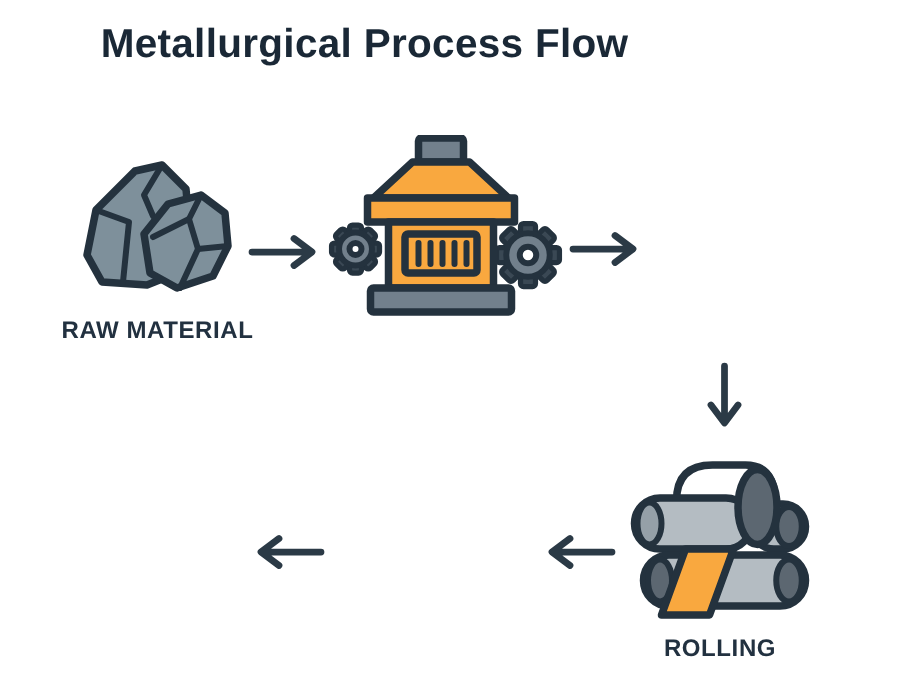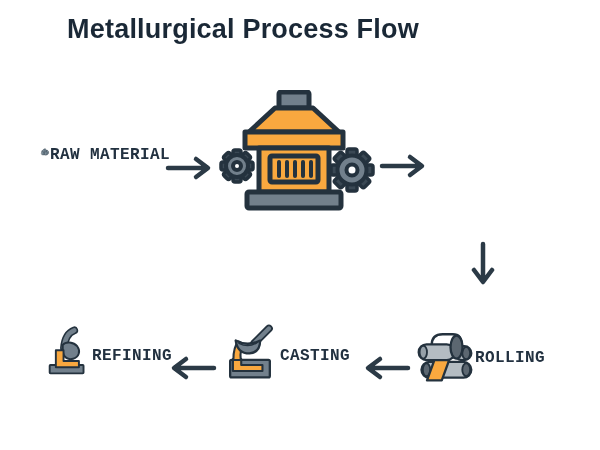--- a/index.html
+++ b/index.html
@@ -5,21 +5,21 @@
   html,body{margin:0;padding:0;background:#fff;}
   .canvas{
     position:relative;width:600px;height:450px;background:var(--background,#fff);
     overflow:hidden;font-family:"Liberation Sans",sans-serif;
   }
   .title{
     position:absolute;top:14px;left:0;width:486px;margin:0;
     text-align:center;font-size:27px;font-weight:700;color:var(--title-text,#1a2836);
     letter-spacing:0.2px;
   }
-  .step{position:absolute;display:flex;flex-direction:row;align-items:center;font-family:Liberation Mono, monospace;}
+  .step{position:absolute;display:flex;flex-direction:column;align-items:center;}
   .step-label{
     margin-top:6px;font-size:16px;font-weight:700;color:var(--label-text,#223140);
     letter-spacing:0.4px;white-space:nowrap;
   }
   .arrow{position:absolute;}
   svg{display:block;}
 </style>
 </head>
 <body>
 
@@ -97,47 +97,21 @@
         <ellipse cx="90" cy="46" rx="13" ry="25" fill="var(--roller-end-gray)" stroke-width="5"></ellipse>
         <rect x="14" y="78" width="108" height="34" rx="17" fill="var(--roller-gray)" stroke-width="5"></rect>
         <ellipse cx="25" cy="95" rx="8" ry="14" fill="var(--roller-end-gray)" stroke-width="4"></ellipse>
         <ellipse cx="111" cy="95" rx="8.5" ry="14" fill="var(--roller-end-gray)" stroke-width="4"></ellipse>
         <path d="M42,74 L74,74 L58,118 L26,118 Z" fill="var(--orange)" stroke-width="5"></path>
       </g>
     </svg>
     <div class="step-label">ROLLING</div>
   </div>
 
-  <div class="step" style="left:220px;top:288px;width:130px;">
-    <svg width="130" height="130" viewBox="0 0 130 130">
-      <g stroke="var(--outline)" stroke-linejoin="round" stroke-linecap="round">
-        <rect x="22" y="80" width="86" height="38" rx="3" fill="var(--machine-gray)" stroke-width="5"></rect>
-        <path d="M28,78 L46,78 L46,91 L92,91 L92,104 L28,104 Z" fill="var(--orange)" stroke-width="4.5"></path>
-        <path d="M40,40 C32,48 29,58 29,80 L45,80 C43,64 45,54 52,46 Z" fill="var(--orange)" stroke-width="4.5"></path>
-        <path d="M106,12 L74,44" stroke-width="17"></path>
-        <path d="M106,12 L74,44" stroke="var(--machine-gray)" stroke-width="9"></path>
-        <path d="M34,38 Q38,66 64,66 Q87,64 87,38 Q60,52 34,38 Z" fill="var(--machine-gray)" stroke-width="5"></path>
-        <path d="M41,44 Q62,55 81,42" fill="none" stroke-width="3"></path>
-      </g>
-    </svg>
-    <div class="step-label">CASTING</div>
-  </div>
 
-  <div class="step" style="left:42px;top:288px;width:130px;">
-    <svg width="130" height="130" viewBox="0 0 130 130">
-      <g stroke="var(--outline)" stroke-linejoin="round" stroke-linecap="round">
-        <rect x="20" y="96" width="88" height="22" rx="2" fill="var(--machine-gray)" stroke-width="5"></rect>
-        <path d="M84,6 C68,12 59,28 57,52" stroke-width="20" fill="none"></path>
-        <path d="M84,6 C68,12 59,28 57,52" stroke="var(--machine-gray)" stroke-width="12" fill="none"></path>
-        <path d="M54,44 C62,34 82,36 92,48 C101,60 96,76 81,80 C68,84 56,76 54,62 Z" fill="var(--machine-gray)" stroke-width="5"></path>
-        <path d="M36,58 L56,58 L56,86 L96,86 L96,102 L36,102 Z" fill="var(--orange)" stroke-width="5"></path>
-      </g>
-    </svg>
-    <div class="step-label">REFINING</div>
-  </div>
 
   <div class="arrow" style="left:164px;top:155px;">
     <svg width="52" height="26" viewBox="0 0 52 26">
       <path d="M4,13 H42 M32,4 L44,13 L32,22" fill="none" stroke="var(--arrow)" stroke-width="4.5" stroke-linecap="round" stroke-linejoin="round"></path>
     </svg>
   </div>
   <div class="arrow" style="left:378px;top:153px;">
     <svg width="52" height="26" viewBox="0 0 52 26">
       <path d="M4,13 H42 M32,4 L44,13 L32,22" fill="none" stroke="var(--arrow)" stroke-width="4.5" stroke-linecap="round" stroke-linejoin="round"></path>
     </svg>

